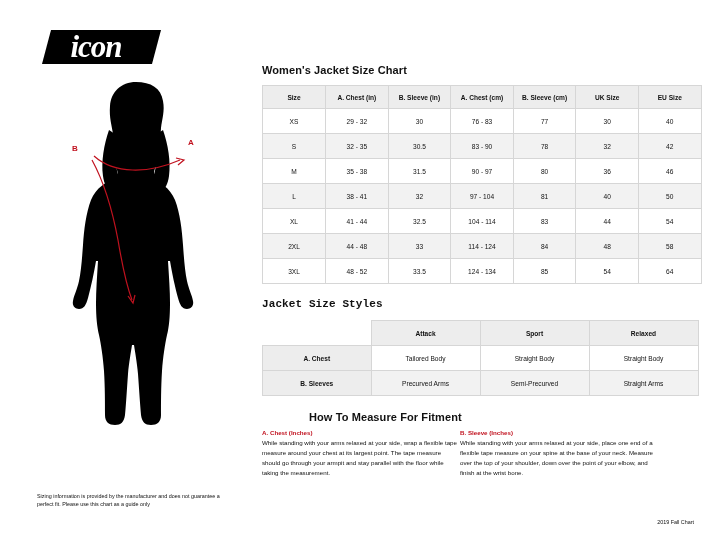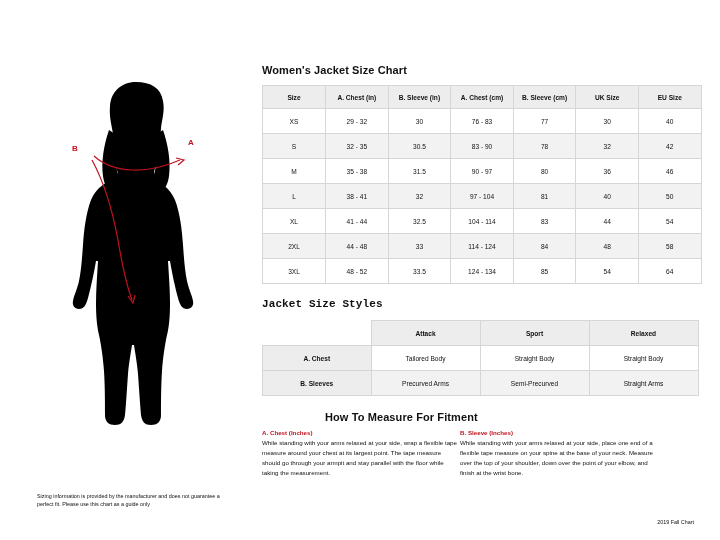--- a/index.html
+++ b/index.html
@@ -78,21 +78,21 @@
   h2.section-title {
     font-size: 11px;
     font-weight: bold;
     margin: 0;
     color: #111111;
     letter-spacing: 0.1px;
   }
 
   .title-size-chart { position: absolute; left: 0; top: 64px; }
   .title-styles { position: absolute; left: 0; top: 298px; font-family: Liberation Mono, monospace; }
-  .title-measure { position: absolute; left: 16px; top: 411px; padding-left: 47px; }
+  .title-measure { position: absolute; left: 0; top: 411px; padding-left: 47px; }
 
   table {
     border-collapse: collapse;
     font-size: 6.6px;
     color: #111111;
   }
   table td, table th {
     border: 1px solid #d6d6d6;
     text-align: center;
     vertical-align: middle;
@@ -177,20 +177,32 @@
     color: #111111;
   }
 </style>
 </head>
 <body>
 
 <div class="page">
 
   <div class="left-col">
 
+    <div class="logo">
+      <svg viewBox="0 0 250 84" width="125" height="42" aria-hidden="true">
+
+        <g>
+          <path d="M30 8 L250 8 L232 76 L12 76 Z" fill="#000000"></path>
+
+          <text x="120" y="62" font-family="Liberation Serif, serif" font-size="62" font-style="italic" font-weight="bold" fill="#ffffff" text-anchor="middle" letter-spacing="-2">icon</text>
+
+          <circle cx="228" cy="66" r="5" fill="none" stroke="#000000" stroke-width="1.5"></circle>
+        </g>
+      </svg>
+    </div>
 
     <div class="figure-wrap">
       <svg viewBox="0 0 215 400" width="215" height="400" aria-hidden="true">
 
         <g fill="#000000">
 
           <path d="M106 4 c-15 0 -25 10 -26 24 c-1 12 2 20 3 28 c1 7 -2 13 -5 18 c-3 6 -2 11 4 13
                    c4 1 6 6 6 11 l0 6 l36 0 l0 -8 c0 -6 3 -10 8 -12 c6 -2 7 -8 4 -14 c-3 -5 -6 -12 -5 -20
                    c1 -9 4 -17 2 -27 c-2 -13 -12 -19 -27 -19 z"></path>
 

